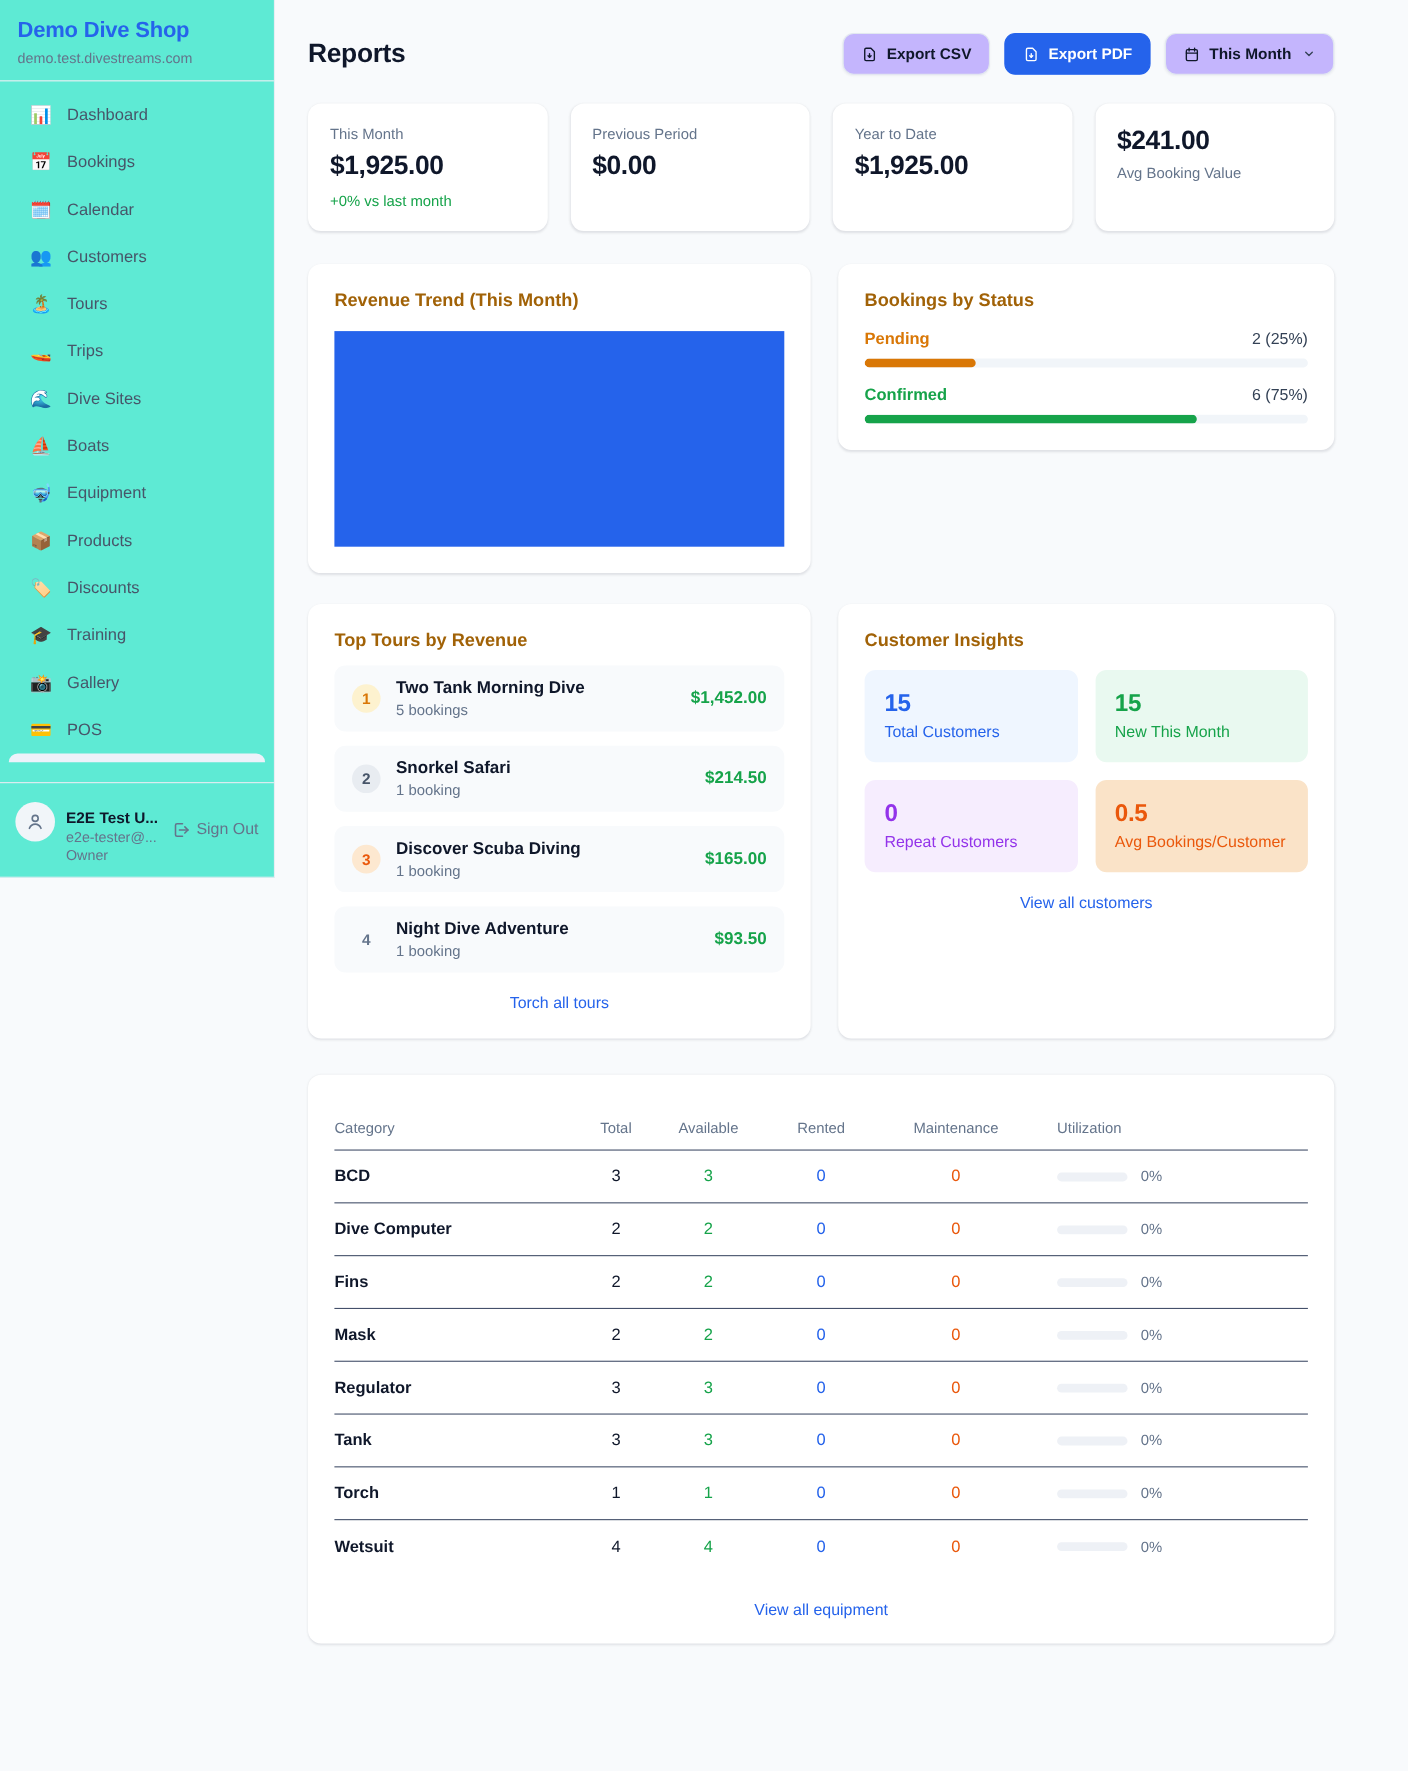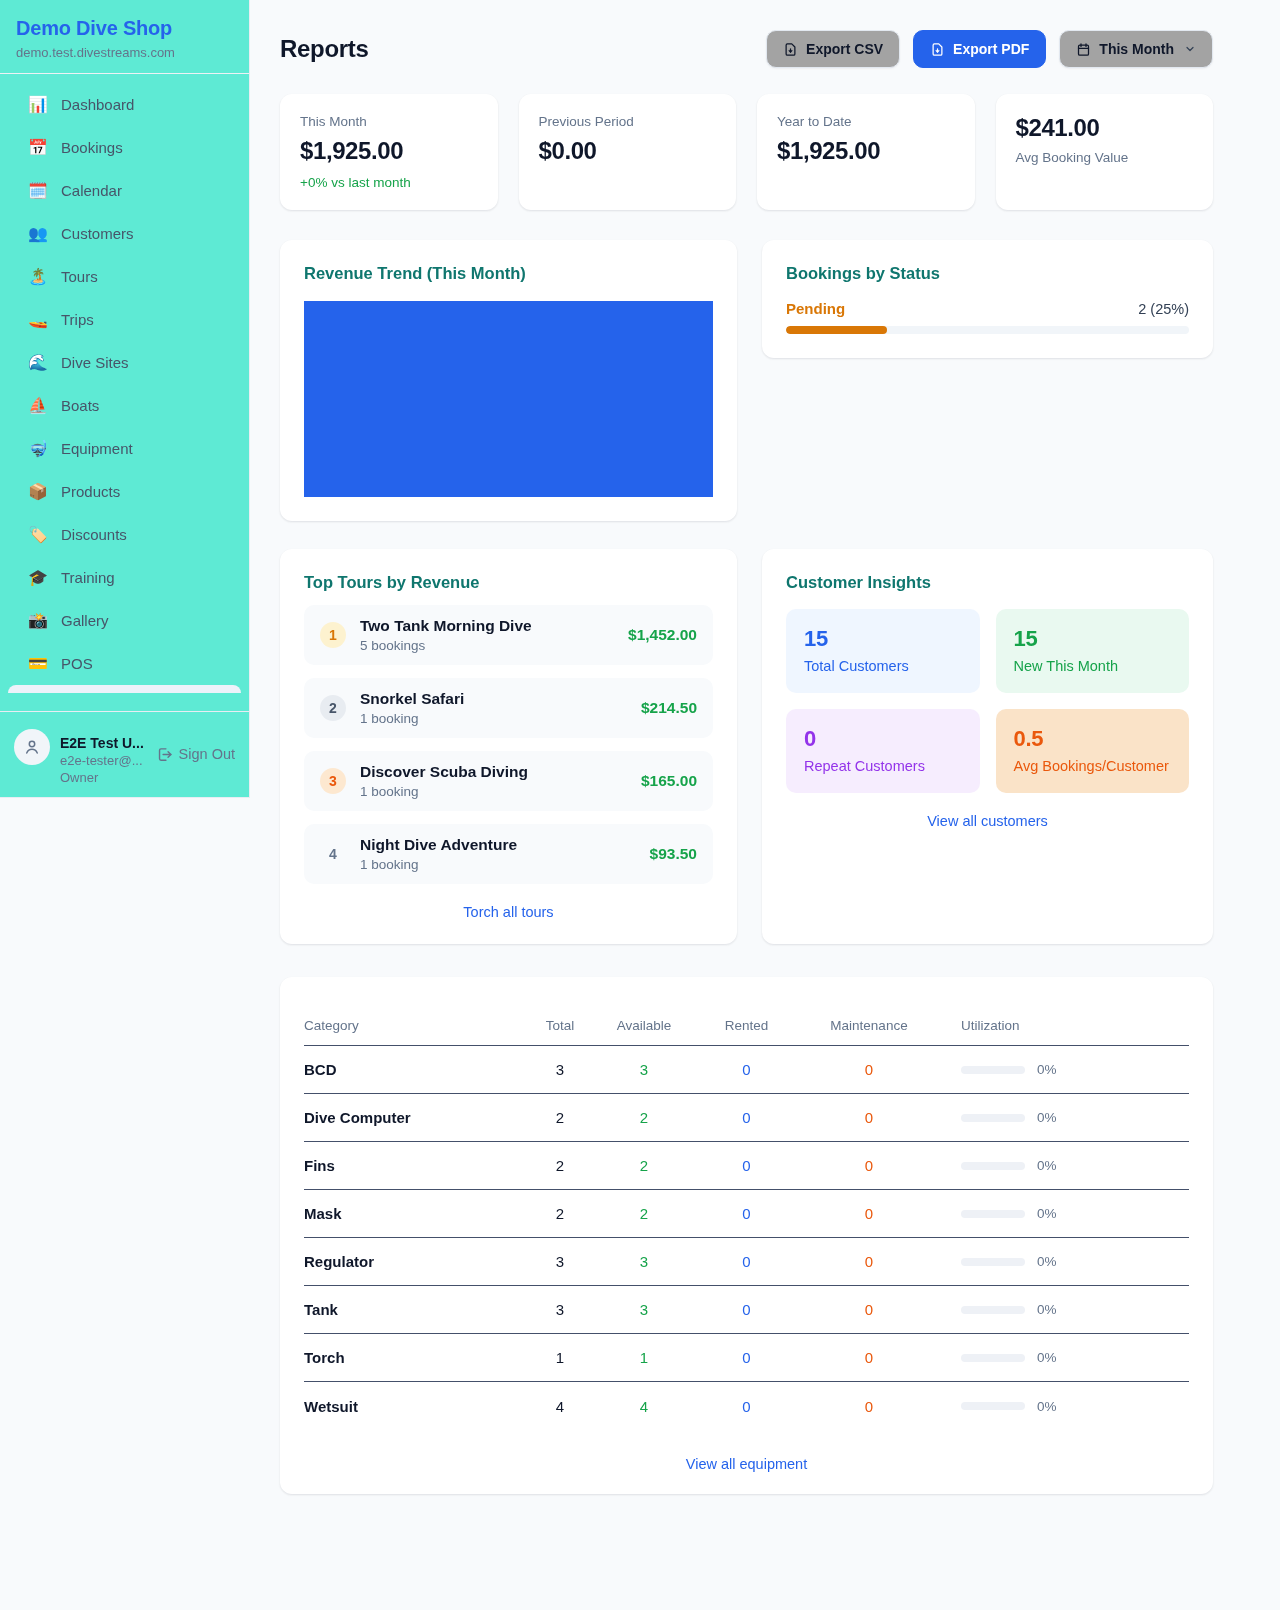--- a/index.html
+++ b/index.html
@@ -27,26 +27,26 @@
   .signout { margin-left:auto; align-self:center; display:flex; align-items:center; gap:6px;
              color:#64748b; font-size:14.5px; cursor:pointer; white-space:nowrap; }
 
   
   .main { margin-left:250px; padding:30px 67px 16px 30px; }
   .topbar { display:flex; align-items:center; justify-content:space-between; }
   .page-title { font-size:24px; font-weight:700; letter-spacing:-0.3px; }
   .actions { display:flex; gap:13px; }
   .btn { height:38px; border-radius:10px; padding:0 16px; display:inline-flex; align-items:center; gap:8px;
          font-size:14px; font-weight:600; cursor:pointer; font-family:inherit; }
-  .btn-outline { background:#a3a3a3; border:1px solid #e2e8f0; color:#0f172a; box-shadow:0 1px 2px rgba(15,23,42,.05); }
+  .btn-outline { background:#c4b5fd; border:1px solid #e2e8f0; color:#0f172a; box-shadow:0 1px 2px rgba(15,23,42,.05); }
   .btn-primary { background:#2563eb; border:1px solid #2563eb; color:#fff; }
   .chev { margin-left:2px; }
 
   .card { background:#fff; border-radius:12px; box-shadow:0 1px 2px rgba(15,23,42,.06),0 1px 3px rgba(15,23,42,.05); }
-  .card-title { font-size:16.5px; font-weight:700; color:#0f766e; }
+  .card-title { font-size:16.5px; font-weight:700; color:#a16207; }
 
   .stats-row { margin-top:26px; display:grid; grid-template-columns:repeat(4,1fr); gap:21px; }
   .stat-card { padding:20px; }
   .stat-label { font-size:13.5px; color:#64748b; }
   .stat-value { font-size:24px; font-weight:700; color:#0f172a; margin-top:8px; letter-spacing:-0.4px; }
   .stat-delta { font-size:13.5px; color:#16a34a; margin-top:10px; }
   .stat-card.flip .stat-value { margin-top:0; }
   .stat-card.flip .stat-label { margin-top:8px; }
 
   .charts-row { margin-top:30px; display:grid; grid-template-columns:457px 451px; gap:25px; align-items:start; }
@@ -263,20 +263,29 @@
         <div class="card-title">Bookings by Status</div>
         <div class="status-row">
           <div class="status-head">
             <span class="status-label pending">Pending</span>
             <span class="status-value">2 (25%)</span>
           </div>
           <div class="track">
             <div class="fill pending" style="width: 25%;"></div>
           </div>
         </div>
+        <div class="status-row">
+          <div class="status-head">
+            <span class="status-label confirmed">Confirmed</span>
+            <span class="status-value">6 (75%)</span>
+          </div>
+          <div class="track">
+            <div class="fill confirmed" style="width: 75%;"></div>
+          </div>
+        </div>
       </div>
     </div>
 
     <div class="row3">
       <div class="card tours-card">
         <div class="card-title">Top Tours by Revenue</div>
         <div class="tour-row">
           <span class="rank rank-1">1</span>
           <span class="tour-info"><span class="tour-name">Two Tank Morning Dive</span><span class="tour-sub" style="display:block">5 bookings</span></span>
           <span class="tour-amount">$1,452.00</span>

